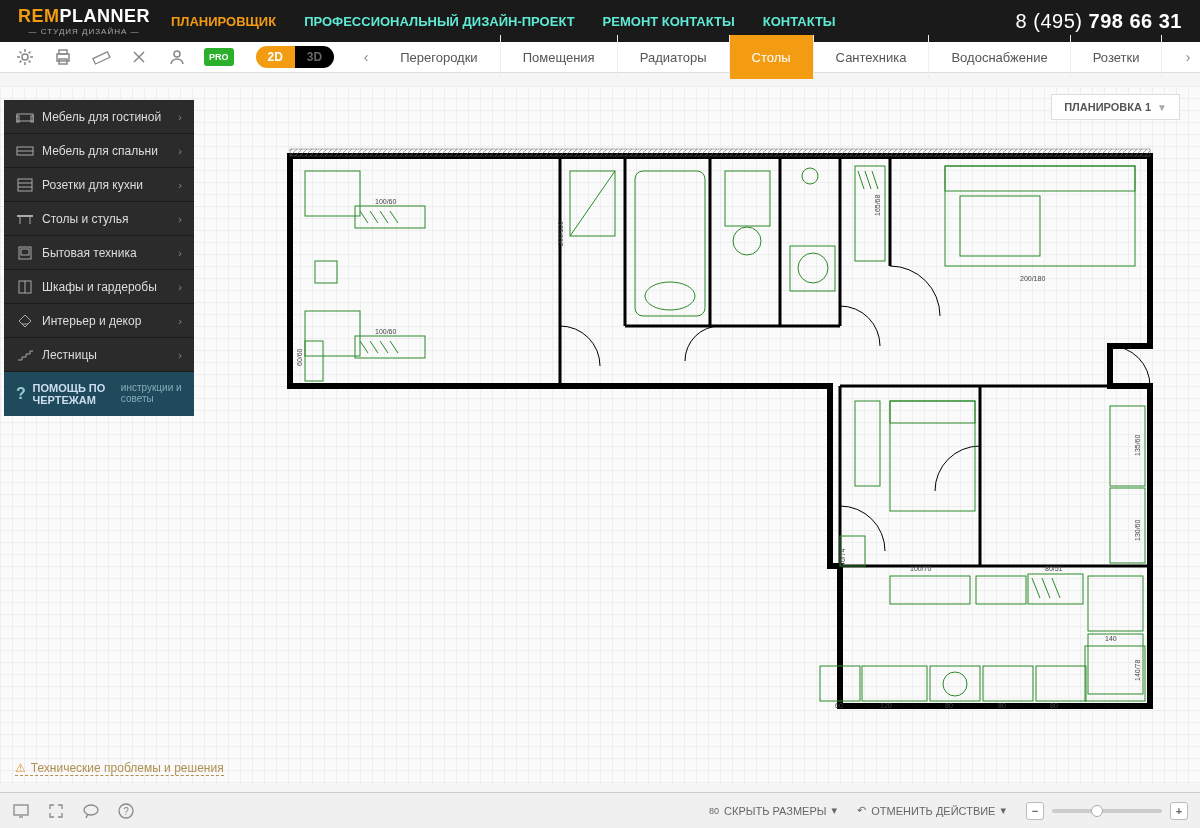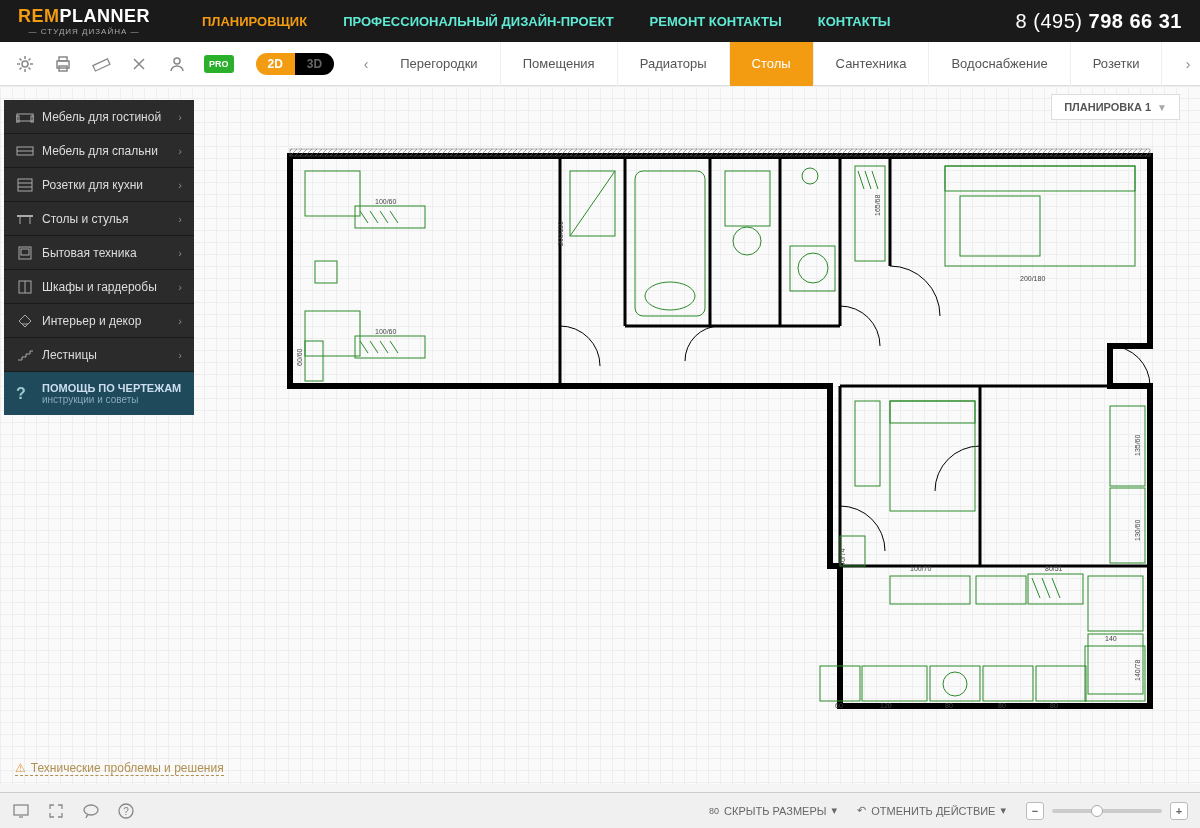--- a/index.html
+++ b/index.html
@@ -1,32 +1,32 @@
 <!DOCTYPE html>
 <html><head>
 <meta charset="utf-8">
 <style>
 * { margin: 0; padding: 0; box-sizing: border-box; font-family: Arial, sans-serif; }
 body { width: 1200px; height: 828px; overflow: hidden; background: #f5f5f5; position: relative; }
 
 
 .header { height: 42px; background: #1a1a1a; display: flex; align-items: center; padding: 0 18px; color: #fff; }
-.logo { display: flex; flex-direction: column; margin-right: 38px; }
+.logo { display: flex; flex-direction: column; margin-right: 21px; }
 .logo-main { font-size: 18px; font-weight: bold; letter-spacing: 0.5px; line-height: 1; }
 .logo-main .rem { color: #f39c12; }
 .logo-main .planner { color: #fff; }
 .logo-sub { font-size: 8px; color: #aaa; letter-spacing: 1px; text-align: center; margin-top: 2px; }
-.nav-links { display: flex; gap: 36px; flex: 1; margin-left: 14px; }
+.nav-links { display: flex; gap: 28px; flex: 1; }
 .nav-link { font-size: 13px; font-weight: bold; color: #5eead4; cursor: pointer; }
 .nav-link.active { color: #f39c12; }
 .phone { font-size: 20px; font-weight: 300; color: #fff; letter-spacing: 0.5px; }
 .phone b { font-weight: bold; }
 
 
-.toolbar { height: 44px; background: #fff; border-bottom: 1px solid #ddd; display: flex; align-items: center; }
+.toolbar { height: 31px; background: #fff; border-bottom: 1px solid #ddd; display: flex; align-items: center; }
 .tool-icons { display: flex; align-items: center; gap: 16px; padding: 0 14px; }
 .tool-icon { width: 22px; height: 22px; display: flex; align-items: center; justify-content: center; color: #888; cursor: pointer; }
 .pro-badge { background: #2bb02b; color: #fff; font-size: 9px; font-weight: bold; padding: 4px 5px; border-radius: 3px; }
 .view-switch { display: flex; margin-left: 8px; border-radius: 12px; overflow: hidden; }
 .view-btn { padding: 4px 12px; font-size: 12px; font-weight: bold; cursor: pointer; }
 .view-btn.active { background: #f39c12; color: #fff; }
 .view-btn.inactive { background: #000000; color: #666; }
 .tabs-wrap { flex: 1; display: flex; align-items: center; margin-left: 20px; }
 .tab-arrow { width: 24px; text-align: center; color: #888; cursor: pointer; font-size: 14px; }
 .tabs { flex: 1; display: flex; }
@@ -38,21 +38,21 @@
 .plan-label .chev { color: #aaa; font-size: 10px; }
 
 
 .sidebar { position: absolute; top: 100px; left: 4px; width: 190px; background: #2b2b2b; z-index: 10; }
 .side-item { height: 34px; display: flex; align-items: center; padding: 0 12px; color: #ddd; font-size: 12px; border-bottom: 1px solid #1a1a1a; cursor: pointer; }
 .side-icon { width: 26px; color: #aaa; display: flex; align-items: center; }
 .side-label { flex: 1; }
 .side-chev { color: #888; font-size: 11px; }
 .side-help { background: #1e4a5c; padding: 10px 12px; display: flex; align-items: center; cursor: pointer; }
 .side-help .qicon { width: 26px; font-size: 16px; font-weight: bold; color: #9cc; }
-.side-help-txt { display: flex; flex-direction: column; }
+.side-help-txt { display: flex; flex-direction: row; }
 .side-help-title { font-size: 11px; font-weight: bold; color: #cde; }
 .side-help-sub { font-size: 10px; color: #8ab; }
 
 
 .canvas { position: absolute; top: 86px; left: 0; right: 0; bottom: 44px; background: #fafafa; background-image: linear-gradient(#eee 1px, transparent 1px), linear-gradient(90deg, #eee 1px, transparent 1px); background-size: 12px 12px; }
 .floorplan { position: absolute; top: 60px; left: 280px; }
 
 
 .tech-link { position: absolute; bottom: 52px; left: 15px; font-size: 12px; color: #b09050; border-bottom: 1px dashed #b09050; cursor: pointer; display: flex; align-items: center; gap: 5px; }
 .tech-link .warn { color: #e09030; }

